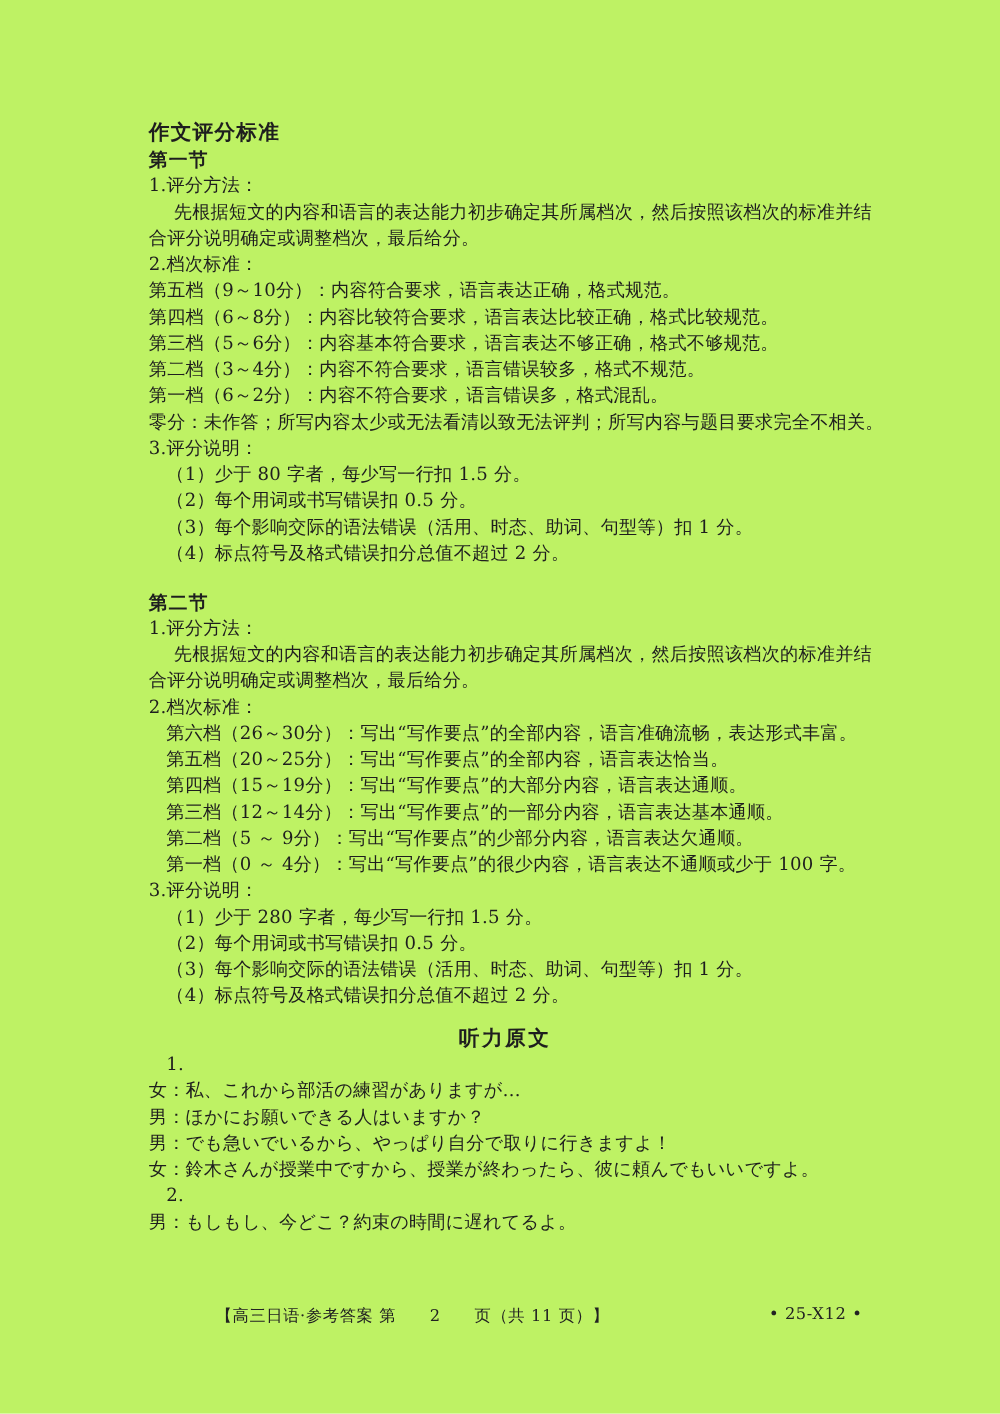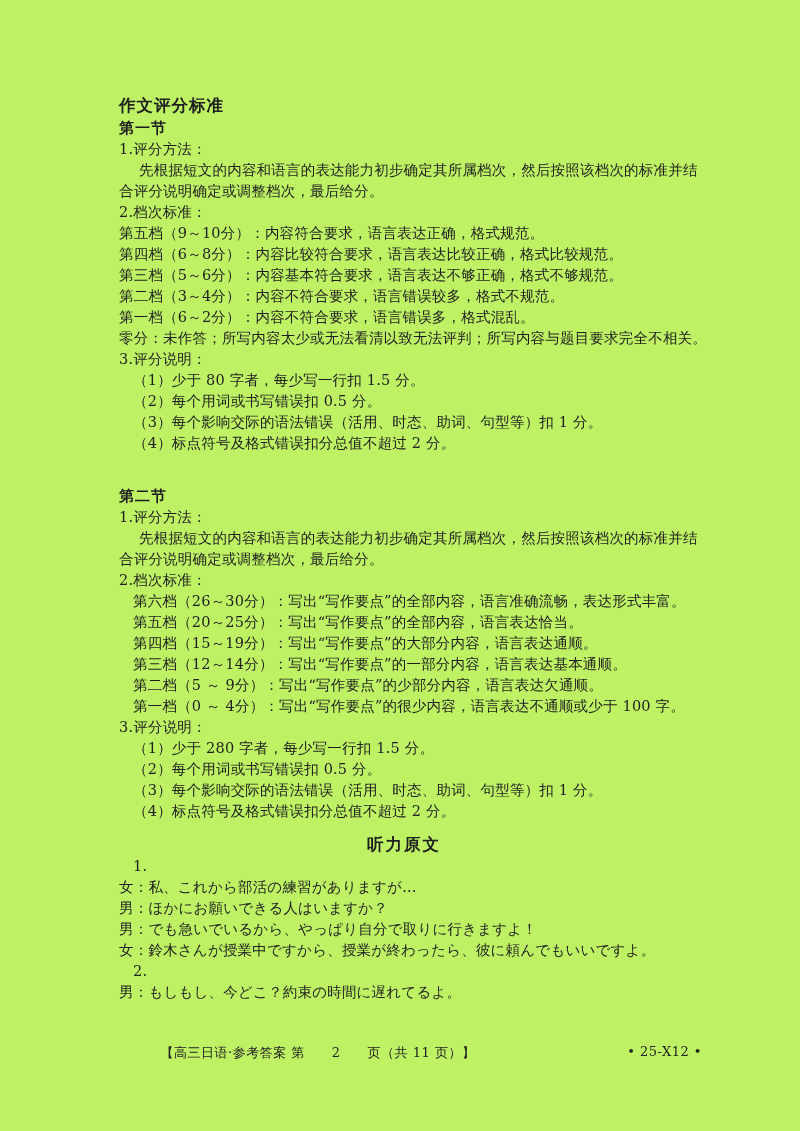--- a/index.html
+++ b/index.html
@@ -43,41 +43,42 @@
   .line.center-title {
     font-size: 16.5px;
     font-weight: bold;
     line-height: 22px;
     text-align: center;
     white-space: normal;
     letter-spacing: 2px;
   }
   .line.ind1 { padding-left: 14px; }
   .line.ind2 { padding-left: 20px; }
-  .line.gap  { margin-top: 31px; }
+  .line.gap  { margin-top: 17px; }
   .line.gap2 { margin-top: 12px; }
   .footer {
     position: absolute;
     top: 1044px;
     left: 0;
     width: 800px;
     height: 20px;
     font-size: 13px;
     color: #222222;
   }
   .footer-center {
     position: absolute;
     left: 0;
     width: 636px;
     text-align: center;
     letter-spacing: 0.5px;
+    padding-left: 12px;
   }
   .footer-right {
     position: absolute;
-    right: 98px;
+    right: 110px;
     top: 0;
     letter-spacing: 0.5px;
   }
 </style>
 </head>
 <body>
 
 <div class="page">
   <div class="content">
       <div class="line title">作文评分标准</div>

